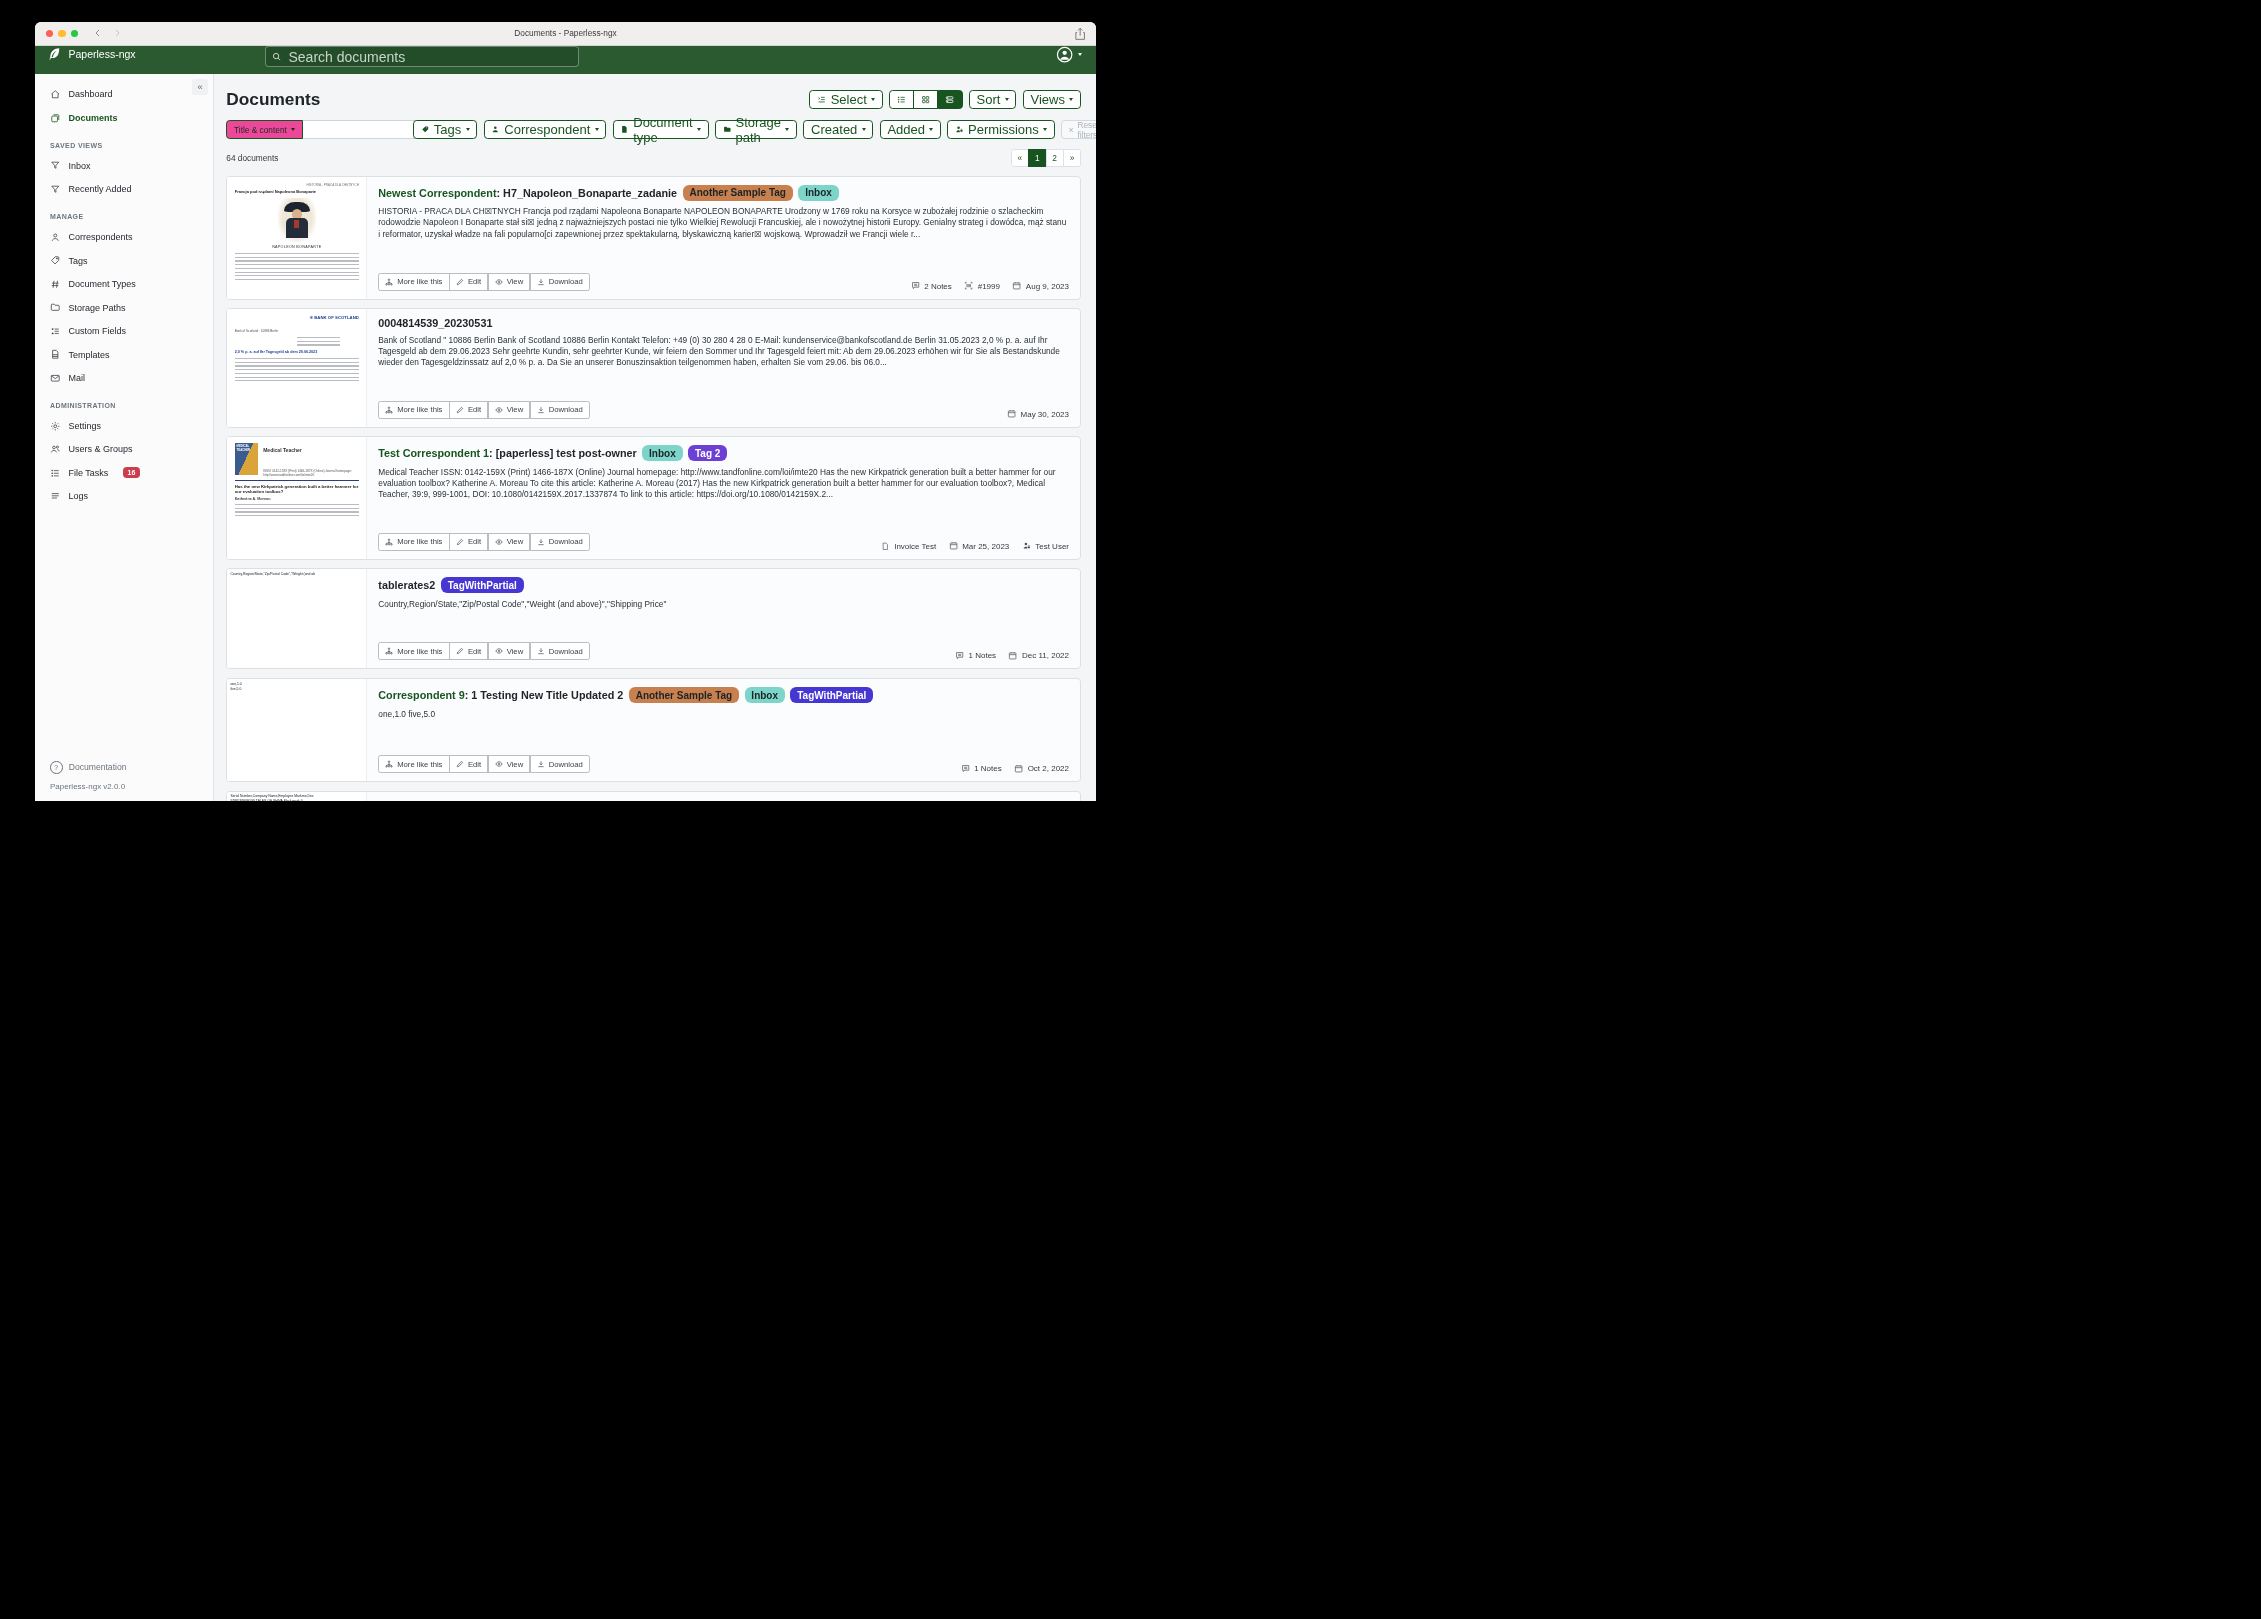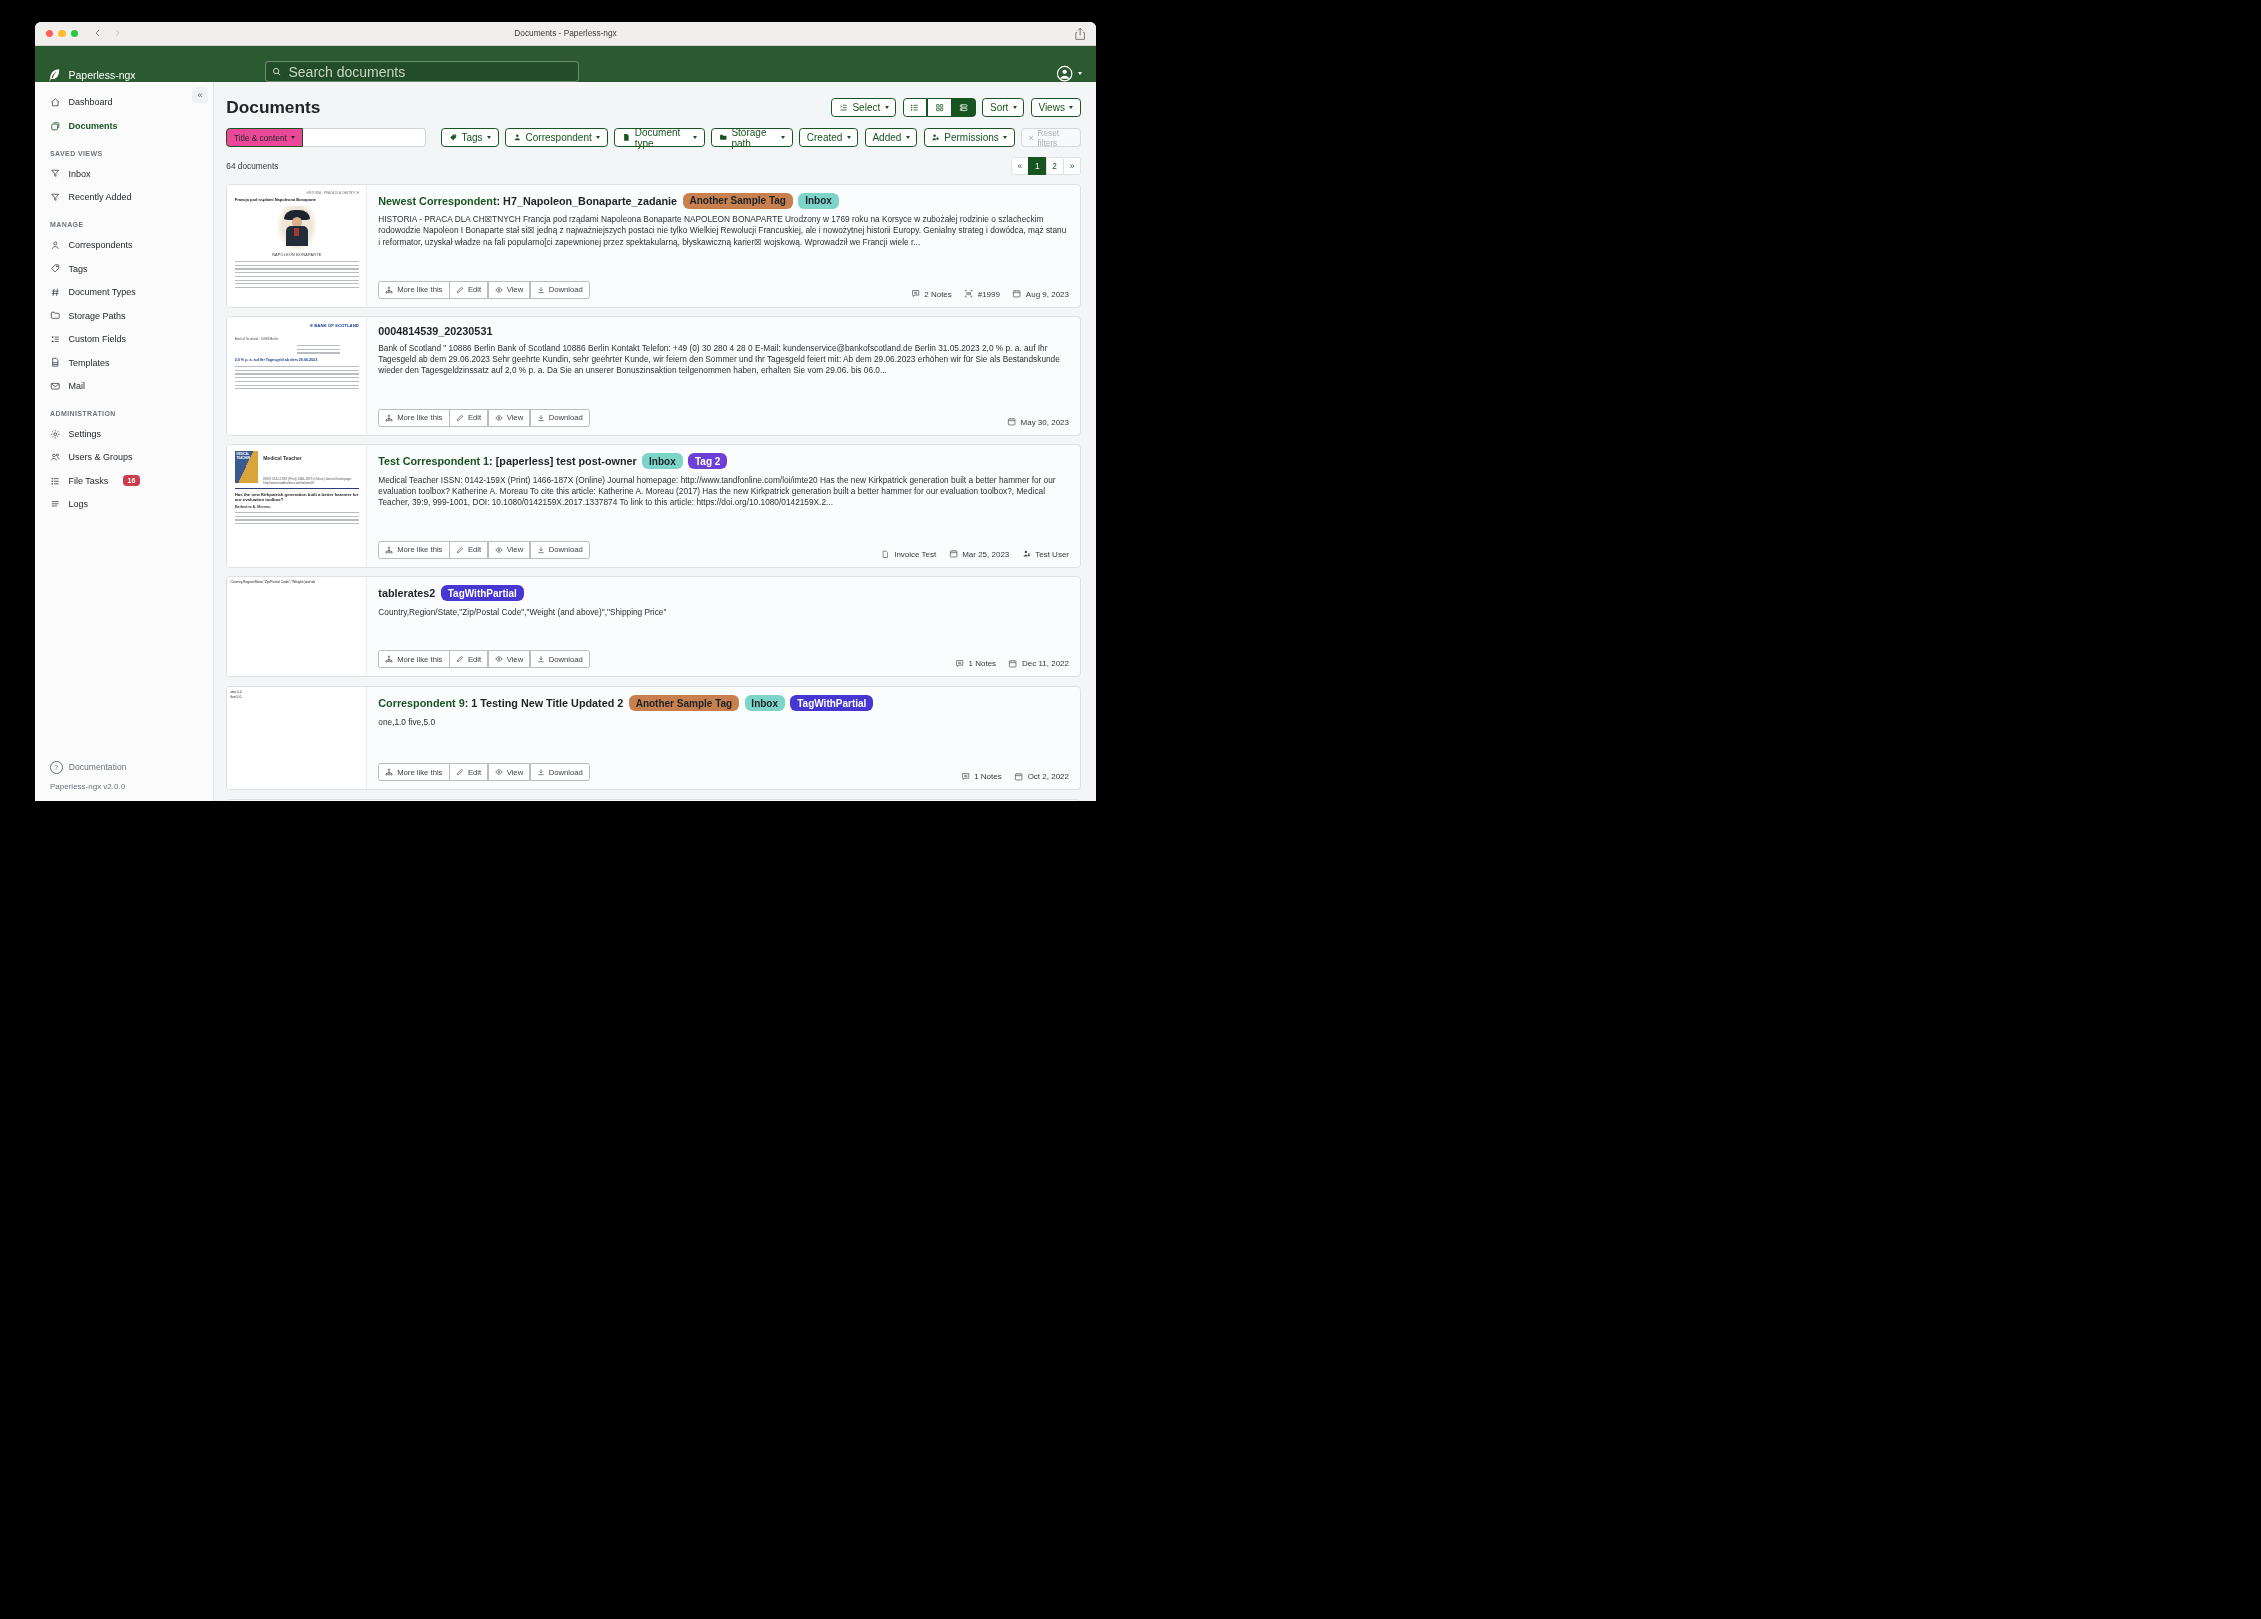--- a/index.html
+++ b/index.html
@@ -10,21 +10,21 @@
   
   .titlebar{height:23.5px;flex:none;background:#f1efed;border-bottom:0.6px solid #d6d3d0;display:flex;align-items:center;position:relative;}
   .lights{display:flex;gap:5px;margin-left:11px;}
   .light{width:7.4px;height:7.4px;border-radius:50%;}
   .l-red{background:#ff5f57;}.l-yellow{background:#febc2e;}.l-green{background:#28c840;}
   .navarrows{display:flex;gap:11px;margin-left:16px;color:#8e8e8e;}
   .navarrows .fwd{color:#c2c2c2;}
   .tb-title{position:absolute;left:0;right:0;text-align:center;font-size:8.3px;color:#3c3c3c;pointer-events:none;}
   .tb-share{position:absolute;right:10px;top:5px;color:#7a7a7a;}
   
-  .navbar{height:36px;flex:none;background:#2b5a31;display:flex;align-items:flex-end;position:relative;}
+  .navbar{height:28px;flex:none;background:#2b5a31;display:flex;align-items:flex-start;position:relative;}
   .brand{display:flex;align-items:center;gap:6.2px;width:179px;flex:none;padding-left:12.3px;box-sizing:border-box;color:#fff;}
   .brand-name{font-size:10.5px;color:#fff;}
   .nav-search{display:flex;align-items:center;gap:5px;width:314px;height:21px;background:#234c28;border:0.6px solid rgba(255,255,255,.35);
       border-radius:3.7px;padding:0 6.2px;box-sizing:border-box;margin-left:51px;}
   .nav-search input{background:transparent;border:none;outline:none;color:#e8eee8;font-size:14px;width:100%;font-family:inherit;}
   .nav-search input::placeholder{color:#c9d4c9;}
   .nav-user{position:absolute;right:13.6px;display:flex;align-items:center;gap:5px;color:#fff;}
   .caret{display:inline-block;width:0;height:0;border-left:2.8px solid transparent;border-right:2.8px solid transparent;border-top:3.1px solid currentColor;vertical-align:middle;}
   
   .main{flex:1;display:flex;min-height:0;}
@@ -41,21 +41,21 @@
   .side-bottom{margin-top:auto;padding-bottom:10px;}
   .doc-link{display:flex;align-items:center;gap:6.2px;padding-left:15px;color:#6c757d;font-size:8.6px;height:21px;cursor:pointer;}
   .qmark{width:10.5px;height:10.5px;border:0.9px solid #6c757d;border-radius:50%;font-size:6.8px;display:flex;align-items:center;justify-content:center;flex:none;}
   .version{padding-left:15px;color:#6c757d;font-size:8px;margin-top:3.7px;}
   
   .content{flex:1;min-width:0;padding:15px 15px 0 12.3px;box-sizing:border-box;overflow:hidden;display:flex;flex-direction:column;}
   .page-head{display:flex;align-items:center;justify-content:space-between;}
   h1{margin:0;font-size:17.3px;font-weight:700;color:#212529;}
   .hbtns{display:flex;align-items:center;gap:6.2px;}
   .gbtn{display:flex;align-items:center;gap:4.3px;height:19px;padding:0 6.8px;border:0.6px solid #17541f;border-radius:3.7px;
-        color:#17541f;font-size:10px;background:#fff;cursor:pointer;box-sizing:border-box;}
+        color:#17541f;font-size:13px;background:#fff;cursor:pointer;box-sizing:border-box;}
   .vgroup{display:flex;}
   .vgroup .gbtn{border-radius:0;margin-left:-0.6px;}
   .vgroup .gbtn:first-child{border-radius:3.7px 0 0 3.7px;margin-left:0;}
   .vgroup .gbtn:last-child{border-radius:0 3.7px 3.7px 0;}
   .vgroup .gbtn.on{background:#17541f;color:#fff;}
   
   .filters{display:flex;align-items:center;gap:6.2px;margin-top:10px;}
   .tc-combo{display:flex;width:230px;}
   .tc-btn{display:flex;align-items:center;gap:4.3px;height:19px;padding:0 6.8px;border:0.6px solid #17541f;border-radius:3.7px 0 0 3.7px;
           background:#ec4899;color:#1c2a21;font-size:8.3px;cursor:pointer;box-sizing:border-box;flex:none;text-align:right;}

